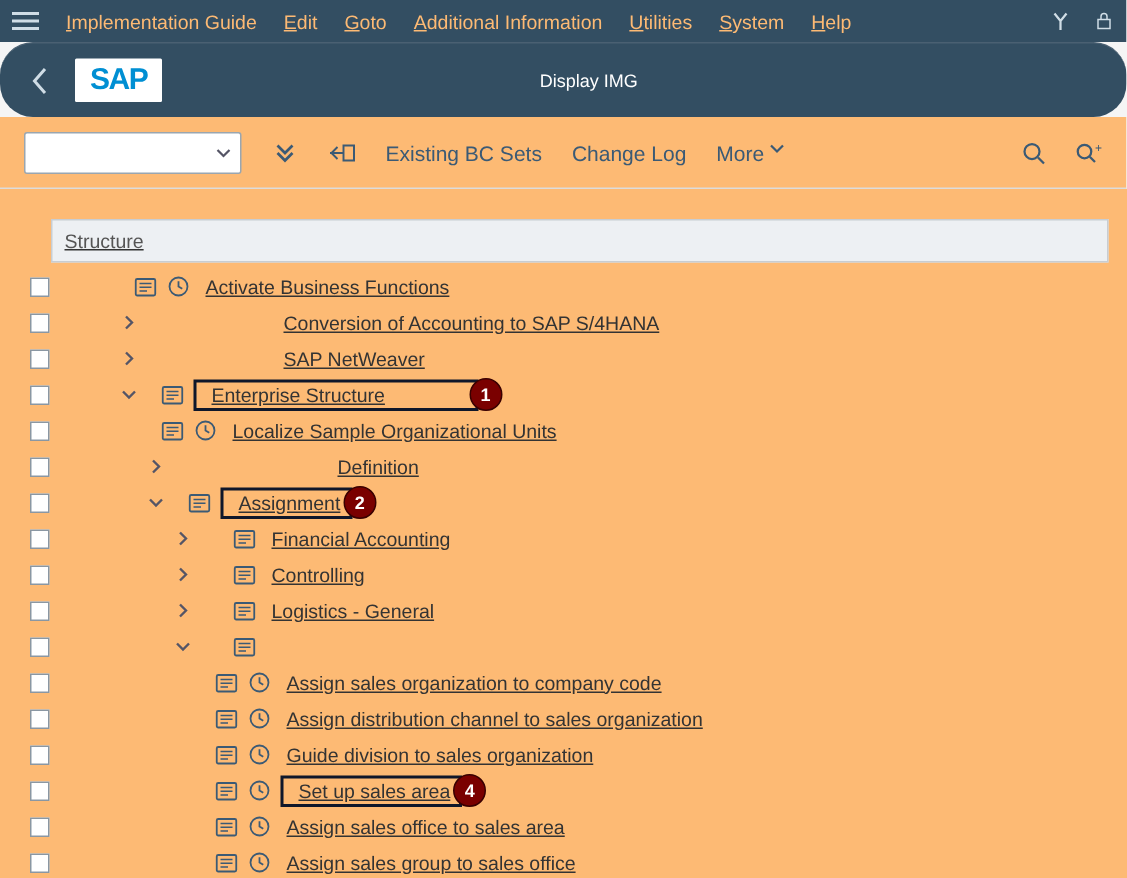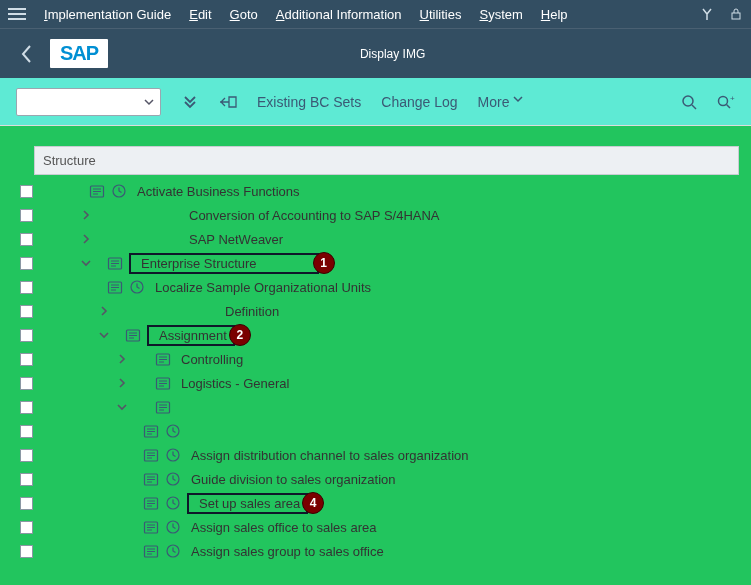--- a/index.html
+++ b/index.html
@@ -7,21 +7,21 @@
     font-family: Arial, sans-serif;
     font-size: 13px;
     background: #f5f5f5;
     color: #333;
     width: 751px;
     height: 585px;
     overflow: hidden;
   }
   .menubar {
     background: #334e62;
-    color: #ffffff;
+    color: #fdba74;
     height: 28px;
     display: flex;
     align-items: center;
     padding: 0 8px;
     gap: 18px;
     font-size: 13px;
   }
   .menubar .hamburger-icon {
     width: 18px; height: 18px;
     display: inline-flex; flex-direction: column; justify-content: center; gap: 3px;
@@ -36,20 +36,21 @@
   .menubar .win-icons { display: flex; gap: 14px; align-items: center; }
   .menubar .win-icons svg { width: 14px; height: 14px; }
 
   .header {
     background: #334e62;
     height: 50px;
     display: flex;
     align-items: center;
     padding: 0 14px;
     border-top: 1px solid #4a6072;
+    border-radius: 22px;
   }
   .header .back-icon { width: 26px; display:flex; justify-content:center; cursor:pointer; }
   .header .logo-box {
     margin-left: 10px;
     background: #fff;
     padding: 3px 10px;
     display: inline-flex; align-items: center;
     border-radius: 1px;
   }
   .header .logo-text {
@@ -60,21 +61,21 @@
   }
   .header .title {
     flex: 1;
     text-align: center;
     color: #fff;
     font-size: 12px;
     padding-right: 60px;
   }
 
   .toolbar {
-    background: #5eead4;
+    background: #fdba74;
     height: 48px;
     display: flex;
     align-items: center;
     padding: 0 16px;
     gap: 20px;
     border-bottom: 1px solid #dcdcdc;
   }
   .toolbar .dropdown-empty {
     width: 145px; height: 28px;
     border: 1px solid #9aa6b0;
@@ -83,24 +84,25 @@
     padding-right: 6px;
     border-radius: 2px;
     cursor: pointer;
   }
   .toolbar .tb-icon { color: #3b5a75; cursor: pointer; display:inline-flex; align-items:center; justify-content:center; }
   .toolbar .tb-link { color: #3b5a75; cursor: pointer; font-size: 14px; }
   .toolbar .more { display: inline-flex; align-items: flex-start; gap: 4px; }
   .toolbar .right-icons { margin-left: auto; display: flex; gap: 20px; }
 
   .content {
-    background: #22c55e;
+    background: #fdba74;
     padding: 12px 0 16px 12px;
     height: calc(100% - 28px - 50px - 48px);
     overflow: auto;
+    text-decoration: underline;
   }
   .structure-header {
     background: #edf0f3;
     border: 1px solid #c8cdd2;
     padding: 6px 8px;
     margin: 8px 12px 4px 22px;
     font-size: 13px;
     color: #555;
   }
   .tree-row {
@@ -361,20 +363,37 @@
             <path d="M4 2 L8 6 L4 10" stroke="#556" stroke-width="1.6" fill="none"></path>
           </svg>
         </span>
         <span class="indent" style="width: 18px;"></span>
         <span class="node-icon">
           <svg class="folder-icon" viewBox="0 0 16 16">
             <rect x="1.5" y="3" width="13" height="11" rx="1" stroke="#3b5a75" stroke-width="1.2" fill="none"></rect>
             <path d="M4 6 h8 M4 8.5 h8 M4 11 h5" stroke="#3b5a75" stroke-width="1"></path>
           </svg>
         </span>
+        <span class="node-label">Financial Accounting</span>
+      </div>
+      <div class="tree-row">
+        <span class="chk"></span>
+        <span class="indent" style="width: 64px;"></span>
+        <span class="expander">
+          <svg width="12" height="12" viewBox="0 0 12 12">
+            <path d="M4 2 L8 6 L4 10" stroke="#556" stroke-width="1.6" fill="none"></path>
+          </svg>
+        </span>
+        <span class="indent" style="width: 18px;"></span>
+        <span class="node-icon">
+          <svg class="folder-icon" viewBox="0 0 16 16">
+            <rect x="1.5" y="3" width="13" height="11" rx="1" stroke="#3b5a75" stroke-width="1.2" fill="none"></rect>
+            <path d="M4 6 h8 M4 8.5 h8 M4 11 h5" stroke="#3b5a75" stroke-width="1"></path>
+          </svg>
+        </span>
         <span class="node-label">Controlling</span>
       </div>
       <div class="tree-row">
         <span class="chk"></span>
         <span class="indent" style="width: 64px;"></span>
         <span class="expander">
           <svg width="12" height="12" viewBox="0 0 12 12">
             <path d="M4 2 L8 6 L4 10" stroke="#556" stroke-width="1.6" fill="none"></path>
           </svg>
         </span>
@@ -411,20 +430,21 @@
             <rect x="1.5" y="3" width="13" height="11" rx="1" stroke="#3b5a75" stroke-width="1.2" fill="none"></rect>
             <path d="M4 6 h8 M4 8.5 h8 M4 11 h5" stroke="#3b5a75" stroke-width="1"></path>
           </svg>
         </span>
         <span class="node-icon">
           <svg class="clock-icon" viewBox="0 0 16 16">
             <circle cx="8" cy="8" r="6" stroke="#3b5a75" stroke-width="1.2" fill="none"></circle>
             <path d="M8 4.5 V8 L10.5 9.5" stroke="#3b5a75" stroke-width="1.2" fill="none"></path>
           </svg>
         </span>
+        <span class="node-label">Assign sales organization to company code</span>
       </div>
       <div class="tree-row">
         <span class="chk"></span>
         <span class="indent" style="width: 92px;"></span>
         <span class="node-icon">
           <svg class="folder-icon" viewBox="0 0 16 16">
             <rect x="1.5" y="3" width="13" height="11" rx="1" stroke="#3b5a75" stroke-width="1.2" fill="none"></rect>
             <path d="M4 6 h8 M4 8.5 h8 M4 11 h5" stroke="#3b5a75" stroke-width="1"></path>
           </svg>
         </span>

